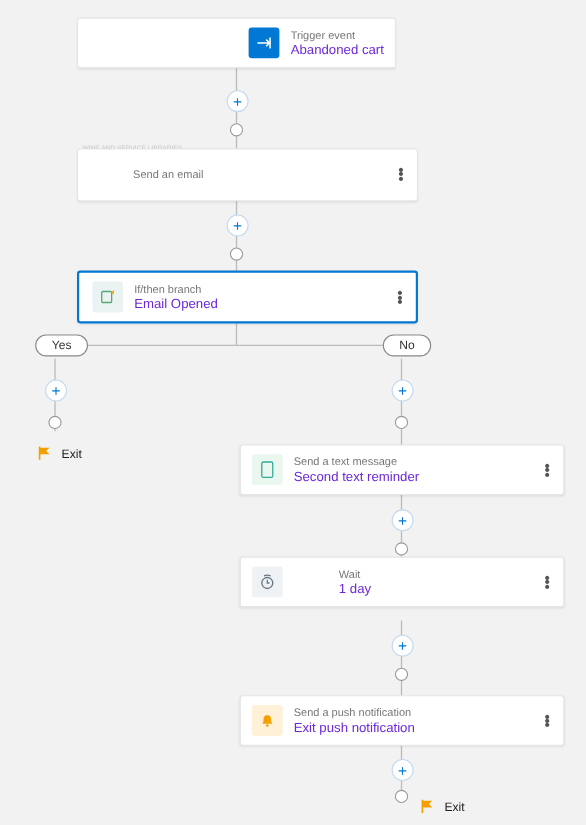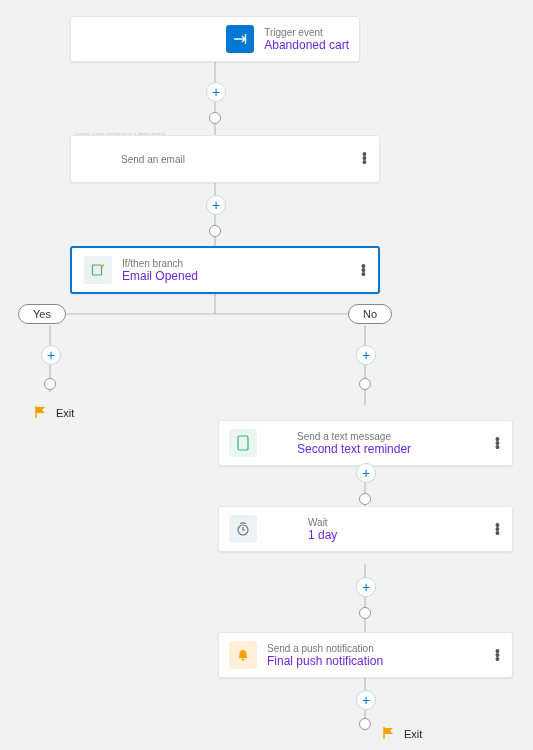--- a/index.html
+++ b/index.html
@@ -216,39 +216,39 @@
       <span class="cat">If/then branch</span>
       <span class="title">Email Opened</span>
     </div>
     <div class="menu">
         <span>•</span>
         <span>•</span>
         <span>•</span>
       </div>
   </div>
 
-  <div class="pill" style="left:18px; top:304px;">Yes</div>
+  <div class="pill" style="left:32px; top:304px;">Yes</div>
   <div class="pill" style="left:348px; top:304px;">No</div>
 
   <div class="plus" style="left:41px; top:345px;">+</div>
   <div class="circ" style="left:44px; top:378px;"></div>
   <div class="exit" style="left:34px; top:405px;">
     <span class="flag">
       <svg width="14" height="14" viewBox="0 0 14 14">
           <line x1="2" y1="1" x2="2" y2="13" stroke="#f2a100" stroke-width="1.5"></line>
           <path d="M2 2 L11 2 L8 5 L11 8 L2 8 Z" fill="#f2a100"></path>
         </svg>
     </span>
     <span>Exit</span>
   </div>
 
   <div class="plus" style="left:356px; top:345px;">+</div>
   <div class="circ" style="left:359px; top:378px;"></div>
 
-  <div class="card" style="left:218px; top:420px; width:295px;gap:30px;">
+  <div class="card" style="left:218px; top:404px; width:295px;">
     <div class="iconbox ic-sms">
       <svg width="12" height="16" viewBox="0 0 12 16">
           <rect x="1" y="1" width="10" height="14" rx="1.5" stroke="#3a9" stroke-width="1.2" fill="none"></rect>
         </svg>
     </div>
     <div class="labels">
       <span class="cat">Send a text message</span>
       <span class="title">Second text reminder</span>
     </div>
     <div class="menu">
@@ -285,21 +285,21 @@
 
   <div class="card" style="left:218px; top:632px; width:295px;">
     <div class="iconbox ic-push">
       <svg width="14" height="14" viewBox="0 0 14 14">
           <path d="M7 2 C4.5 2 3.5 4 3.5 6 V8 L2.5 10 H11.5 L10.5 8 V6 C10.5 4 9.5 2 7 2 Z" fill="#f2a100"></path>
           <circle cx="7" cy="11.5" r="1.2" fill="#f2a100"></circle>
         </svg>
     </div>
     <div class="labels">
       <span class="cat">Send a push notification</span>
-      <span class="title">Final push notification</span>
+      <span class="title">Exit push notification</span>
     </div>
     <div class="menu">
         <span>•</span>
         <span>•</span>
         <span>•</span>
       </div>
   </div>
 
   <div class="plus" style="left:356px; top:690px;">+</div>
   <div class="circ" style="left:359px; top:718px;"></div>

